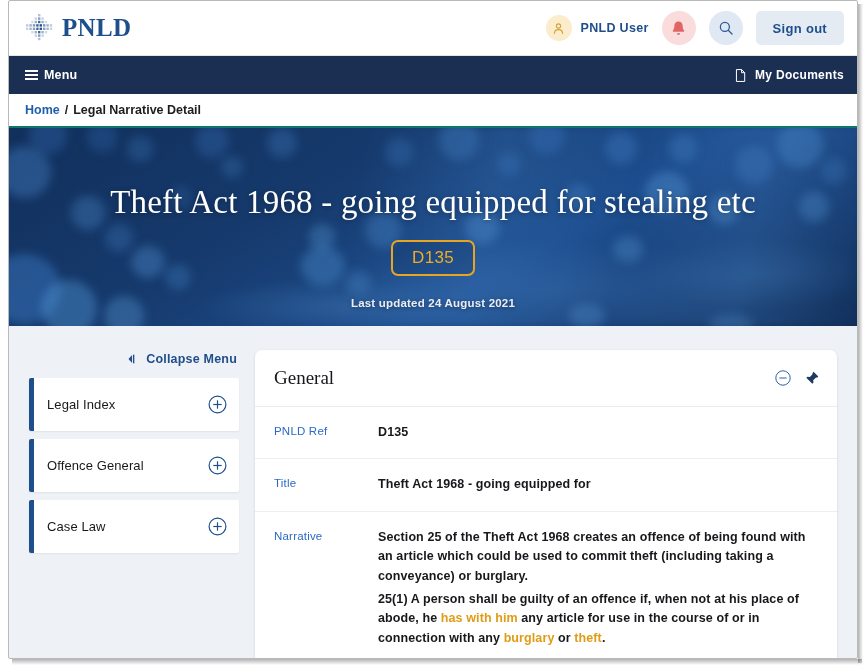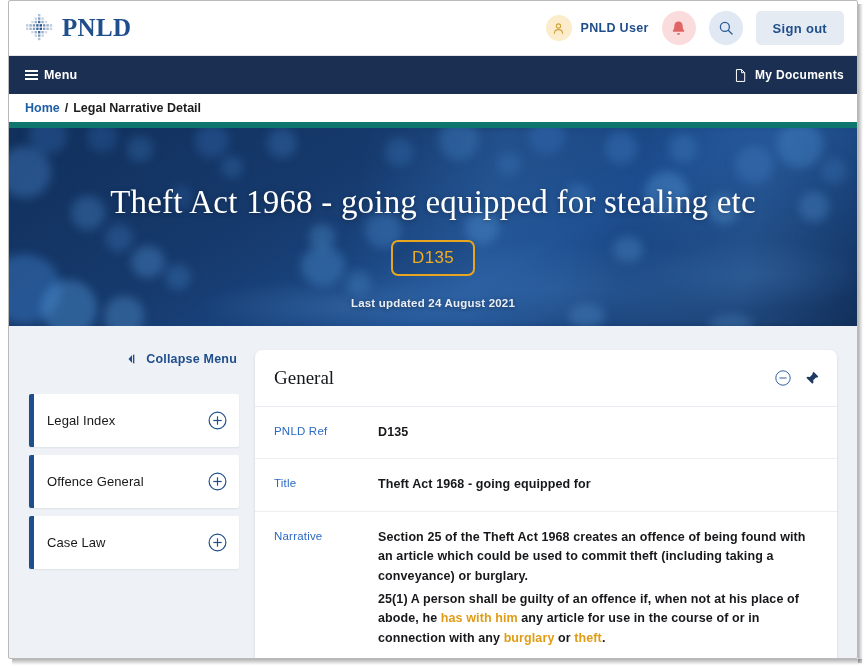--- a/index.html
+++ b/index.html
@@ -145,21 +145,21 @@
   .nav-docs { display: flex; align-items: center; gap: 7px; cursor: pointer; }
   .nav-docs-label { font-size: 12px; font-weight: 700; letter-spacing: .3px; }
 
   
   .breadcrumb {
     height: 34px;
     background: #ffffff;
     display: flex; align-items: center;
     padding: 0 16px 0 16px;
     font-size: 12.5px;
-    border-bottom: 6px solid #0f766e;
+    border-bottom: 2px solid #0f766e;
   }
   .crumb-link { color: #1f5faa; font-weight: 700; cursor: pointer; }
   .crumb-sep { color: #1d1d1d; margin: 0 5px; font-weight: 700; }
   .crumb-current { color: #1d1d1d; font-weight: 700; }
 
   
   .hero {
     position: relative;
     height: 198px;
     overflow: hidden;
@@ -228,21 +228,21 @@
   }
 
   
   .sidebar { width: 210px; flex: 0 0 210px; padding-top: 2px; }
 
   .collapse-row {
     display: flex; align-items: center; justify-content: flex-end;
     gap: 6px;
     cursor: pointer;
     padding-right: 2px;
-    margin-bottom: 28px;
+    margin-bottom: 12px;
   }
   .collapse-label {
     color: #1f4e8c; font-size: 12.5px; font-weight: 700; letter-spacing: .2px;
   }
 
   .side-card {
     background: #ffffff;
     border-left: 5px solid #1f4e8c;
     border-radius: 2px;
     height: 53px;

